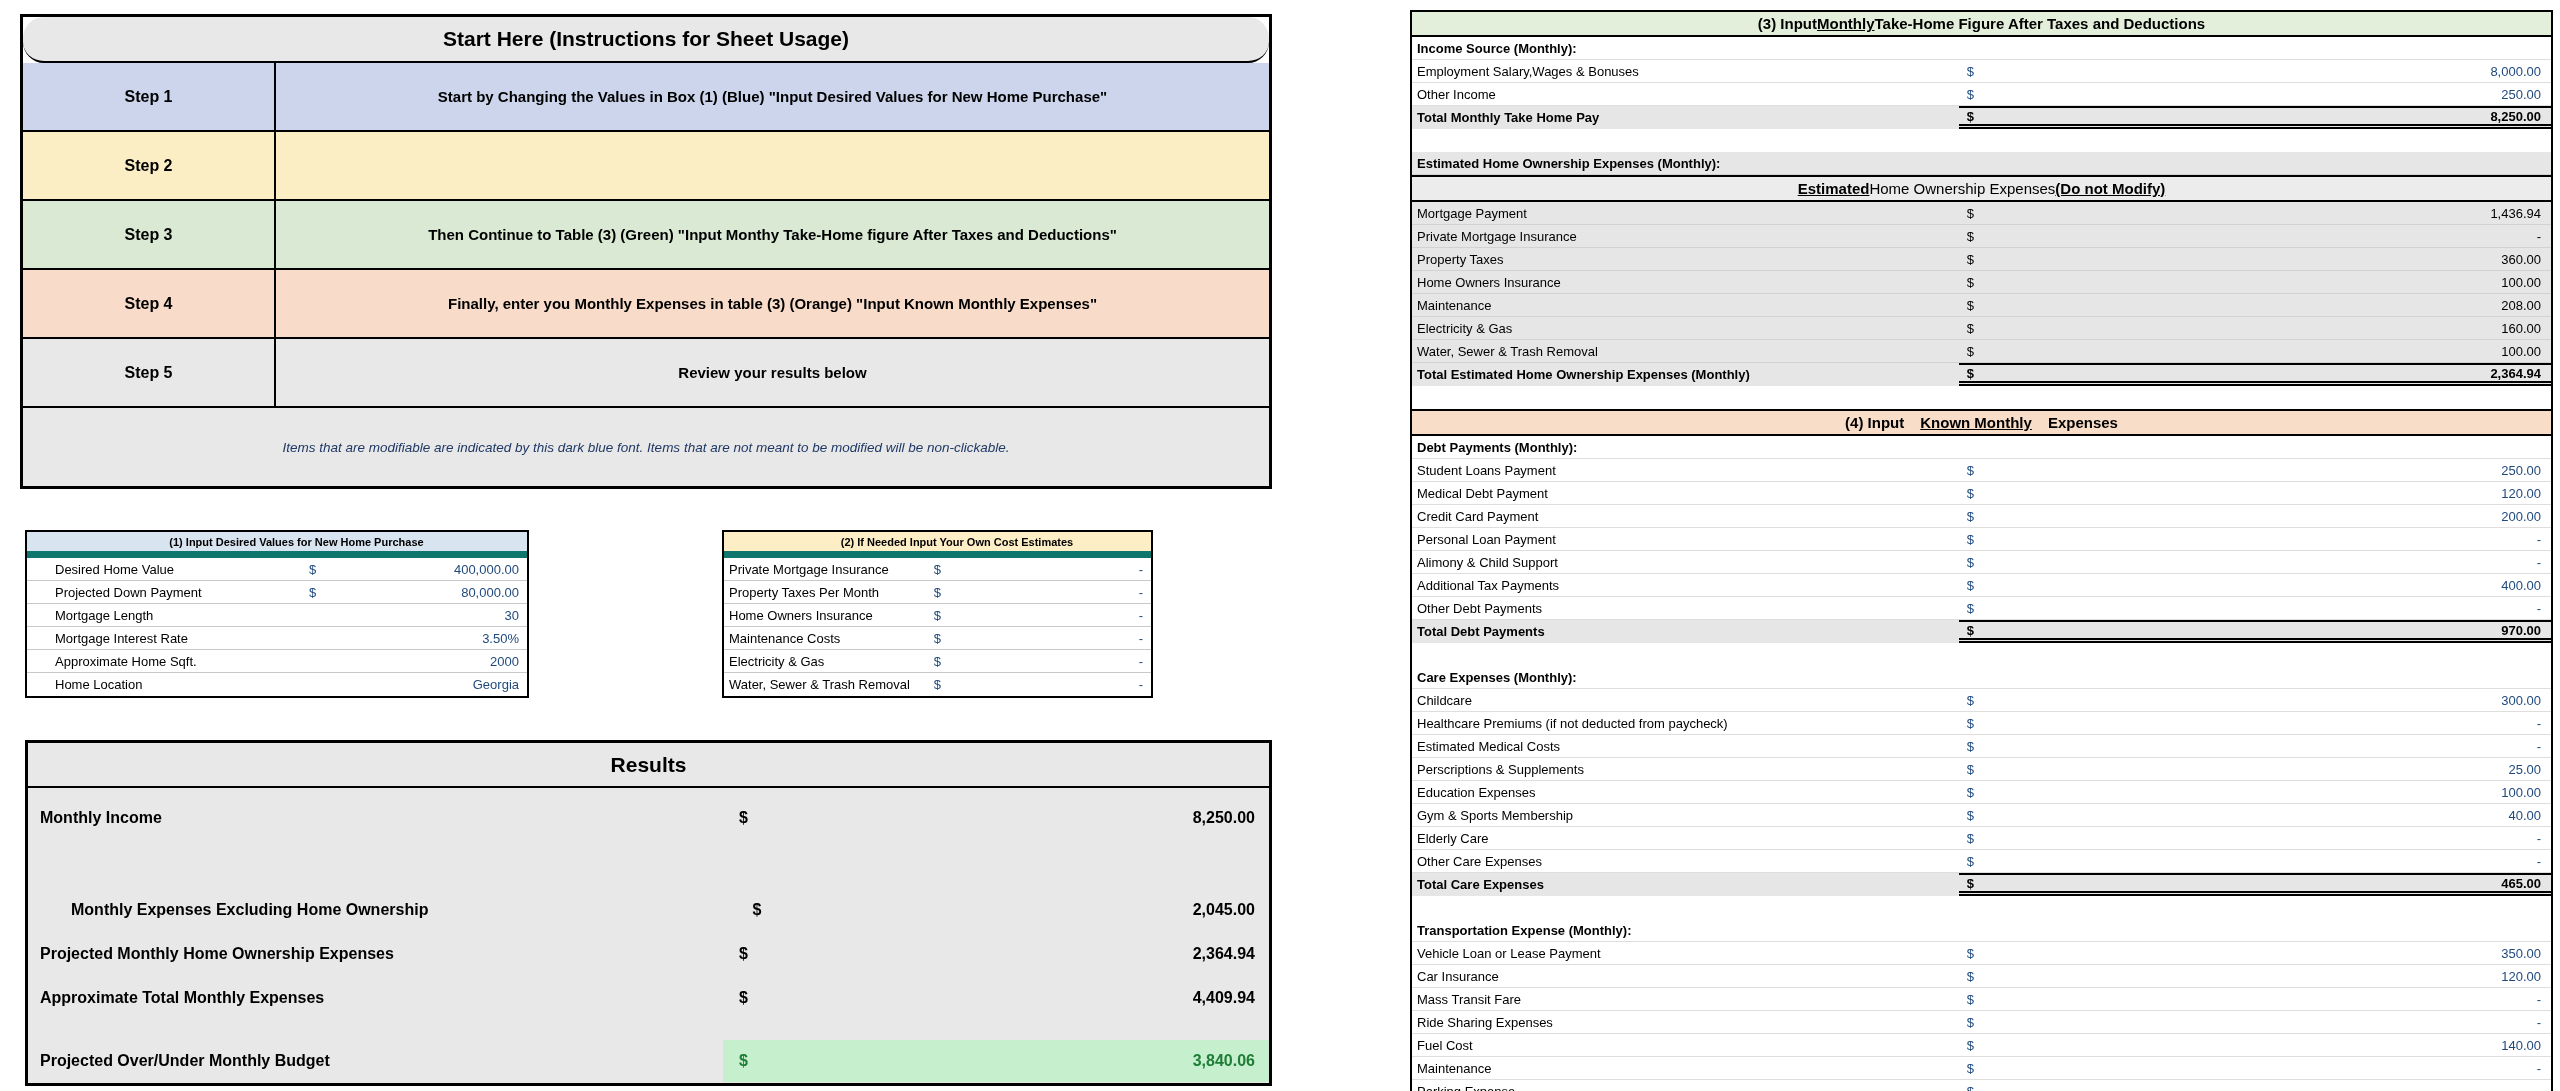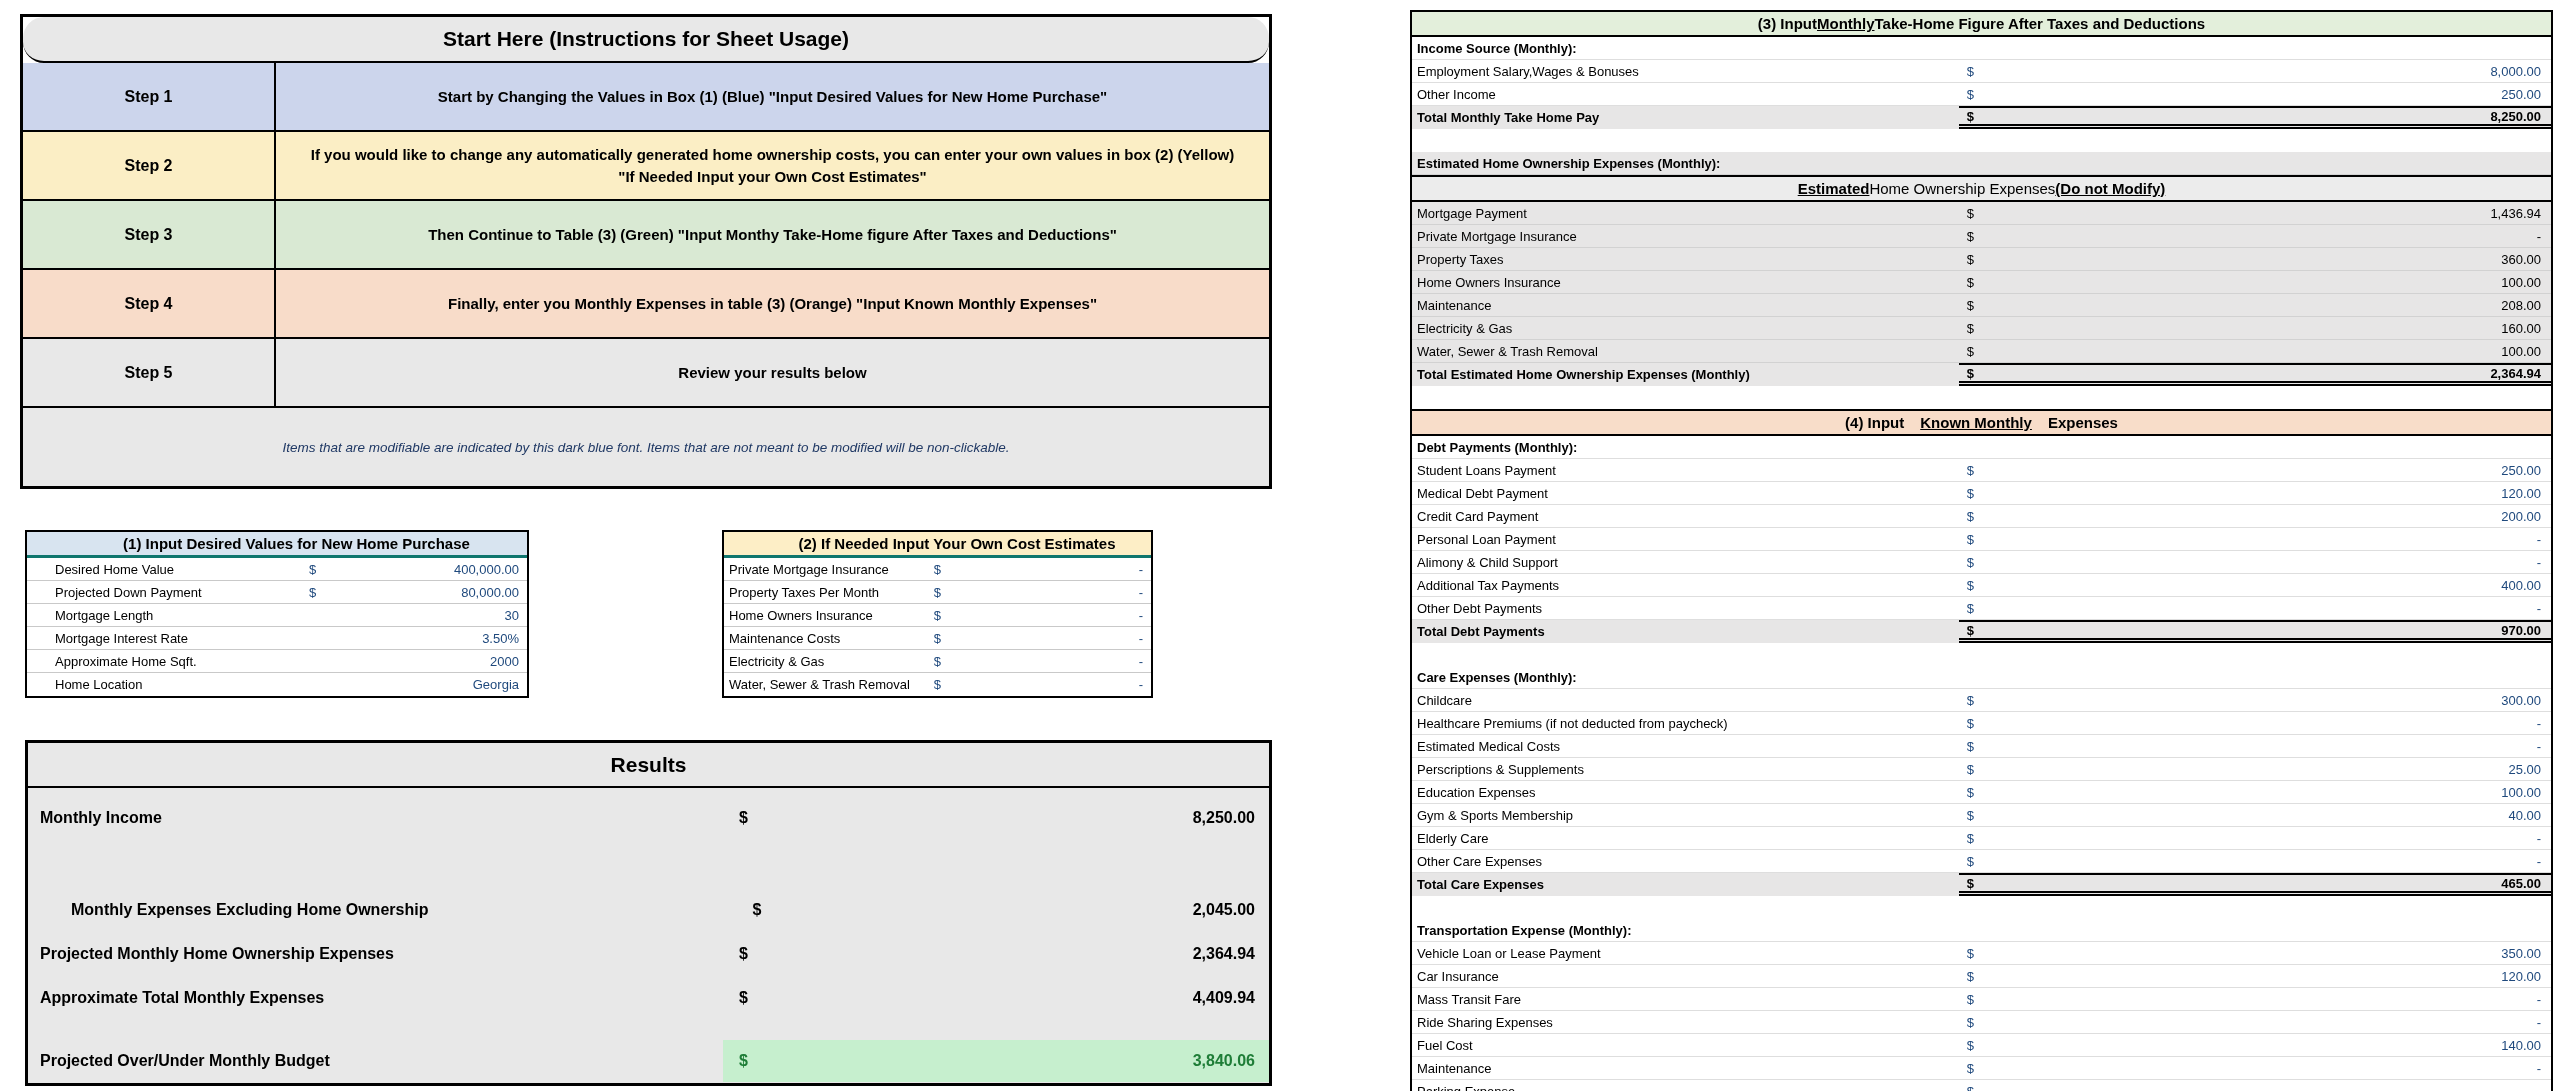--- a/index.html
+++ b/index.html
@@ -11,21 +11,21 @@
   .ins-title{height:44px;background:#e8e8e8;border-bottom:2px solid #000;display:flex;align-items:center;justify-content:center;font-weight:700;font-size:21px;border-radius:21px;}
   .step-row{display:flex;border-bottom:2px solid #000;height:69px;box-sizing:border-box;}
   .step-label{flex:0 0 253px;border-right:2px solid #000;display:flex;align-items:center;justify-content:center;font-weight:700;font-size:16px;box-sizing:border-box;}
   .step-text{flex:1;display:flex;align-items:center;justify-content:center;text-align:center;font-weight:700;font-size:15px;padding:0 34px;line-height:1.45;}
   .ins-note{height:78px;background:#e8e8e8;display:flex;align-items:center;justify-content:center;text-align:center;color:#1f3864;font-size:13.5px;font-style:italic;}
 
   
   .stable{position:absolute;border:2px solid #000;background:#fff;box-sizing:border-box;}
   .t1{left:25px;top:530px;width:504px;}
   .t2{left:722px;top:530px;width:431px;}
-  .st-header{height:26px;border-bottom:3px solid #0f766e;display:flex;align-items:center;justify-content:center;font-weight:700;font-size:15px;box-sizing:border-box;padding-left:39px;}
+  .st-header{height:26px;border-bottom:7px solid #0f766e;display:flex;align-items:center;justify-content:center;font-weight:700;font-size:11px;box-sizing:border-box;padding-left:39px;}
   .t1 .st-header{background:#d8e4f0;}
   .t2 .st-header{background:#fdeec6;}
   .srow{display:flex;align-items:center;height:23px;border-bottom:1px solid #c9c9c9;box-sizing:border-box;font-size:13px;}
   .srow:last-child{border-bottom:none;}
   .t1 .slbl{flex:0 0 50%;padding-left:28px;}
   .t2 .slbl{flex:0 0 47%;}
   .slbl{padding-left:5px;}
   .samt{flex:1;display:flex;justify-content:space-between;align-items:center;height:100%;padding:0 8px 0 4px;color:#1f497d;}
 
   
@@ -64,21 +64,20 @@
 
   <div class="instructions">
     <div class="ins-title">Start Here (Instructions for Sheet Usage)</div>
     <div>
         <div class="step-row" style="background: rgb(204, 213, 236);">
           <div class="step-label">Step 1</div>
           <div class="step-text">Start by Changing the Values in Box (1) (Blue) "Input Desired Values for New Home Purchase"</div>
         </div>
         <div class="step-row" style="background: rgb(251, 238, 197);">
           <div class="step-label">Step 2</div>
-          <div class="step-text">If you would like to change any automatically generated home ownership costs, you can enter your own values in box (2) (Yellow) "If Needed Input your Own Cost Estimates"</div>
         </div>
         <div class="step-row" style="background: rgb(217, 233, 211);">
           <div class="step-label">Step 3</div>
           <div class="step-text">Then Continue to Table (3) (Green)  "Input Monthy Take-Home figure After Taxes and Deductions"</div>
         </div>
         <div class="step-row" style="background: rgb(248, 220, 201);">
           <div class="step-label">Step 4</div>
           <div class="step-text">Finally, enter you Monthly Expenses in table (3) (Orange) "Input Known Monthly Expenses"</div>
         </div>
         <div class="step-row" style="background: rgb(232, 232, 232);">

